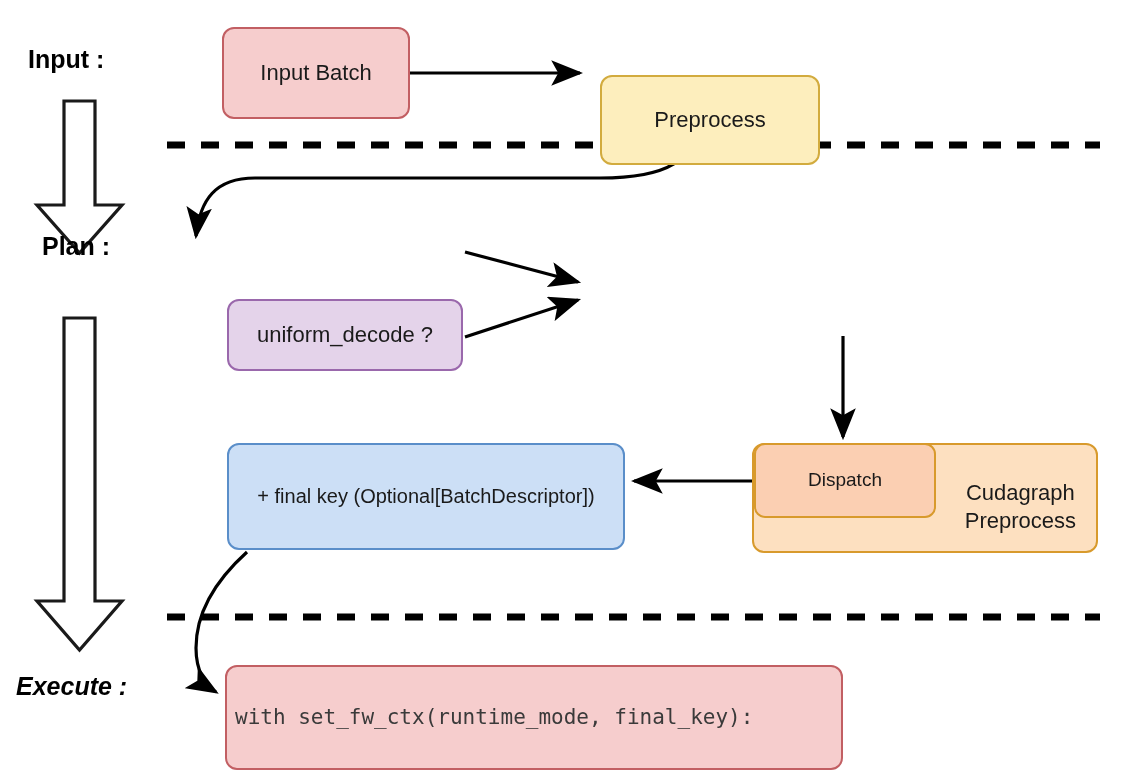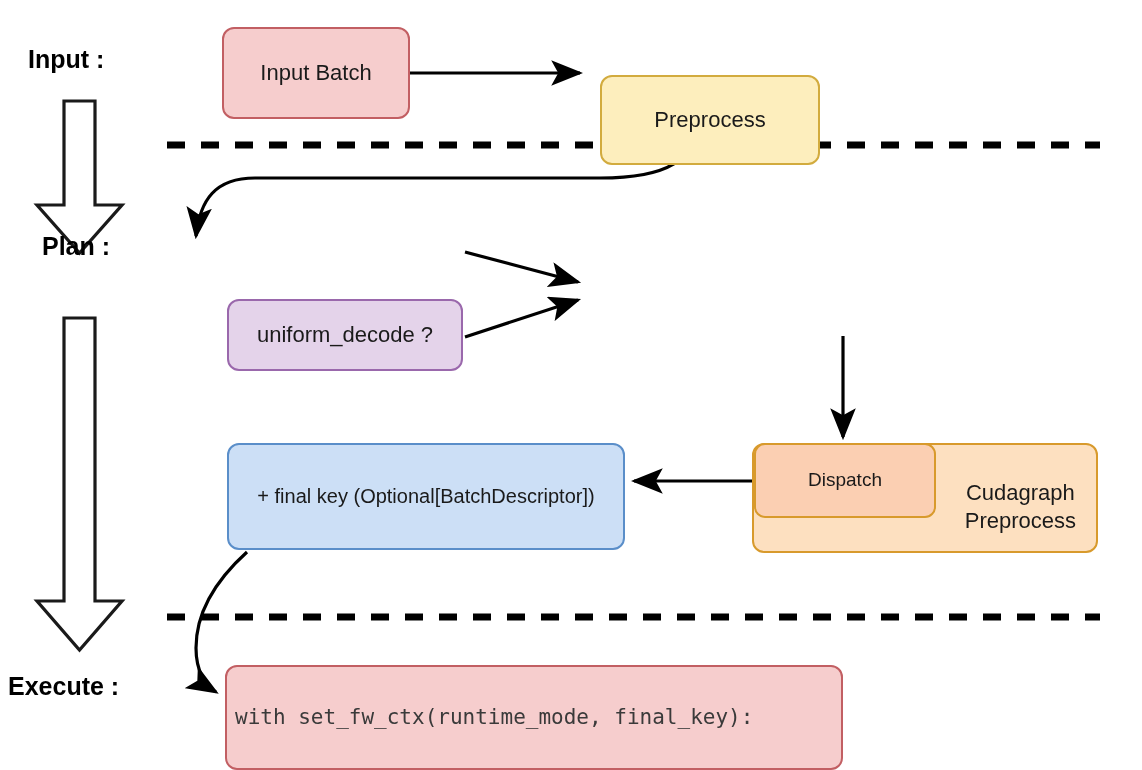--- a/index.html
+++ b/index.html
@@ -96,21 +96,21 @@
     padding-left: 8px;
     white-space: pre;
     line-height: 1.35;
     text-align: left;
     margin-top: 22px;
   }
   #node-execute-code span { width: auto; }
 
   #label-input   { left: 28px; top: 45px; }
   #label-plan    { left: 42px; top: 232px; }
-  #label-execute { left: 8px;  top: 672px; }
+  #label-execute { left: 16px;  top: 672px; font-style: italic; }
 </style>
 </head>
 <body>
 
 <div id="stage">
 
   <svg class="layer" viewBox="0 0 1142 770" xmlns="http://www.w3.org/2000/svg">
     <defs>
       <marker id="arrowhead" markerWidth="10" markerHeight="8" refX="9" refY="4" orient="auto" markerUnits="strokeWidth">
         <path d="M0,0 L10,4 L0,8 L2.2,4 Z" fill="#000000"></path>

